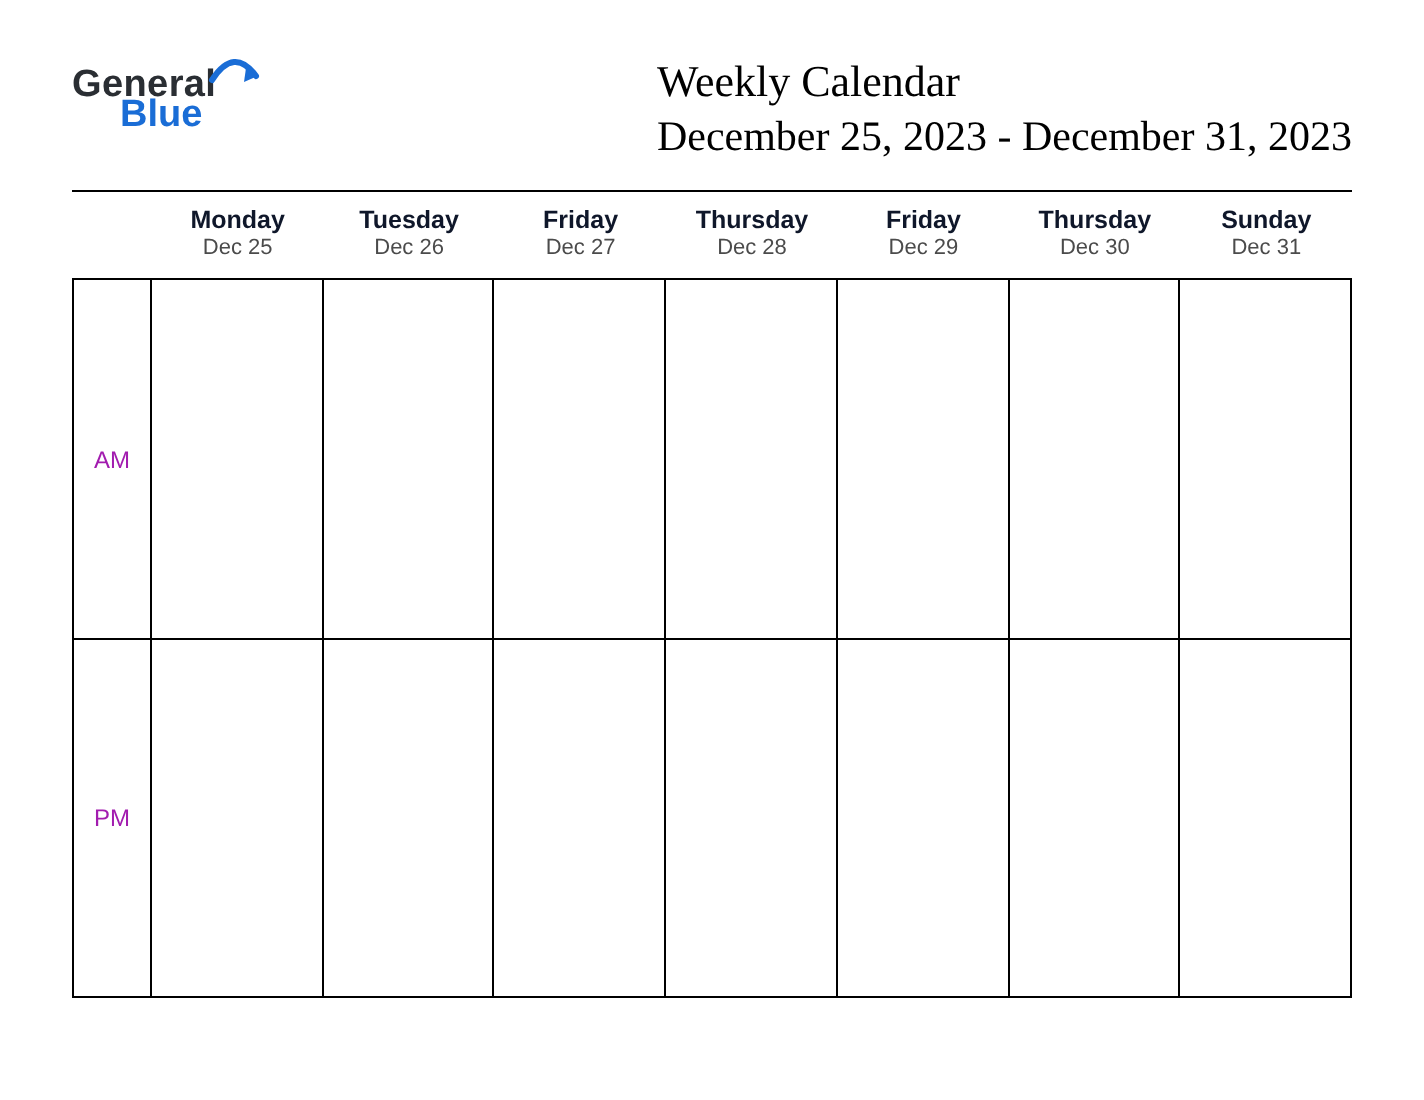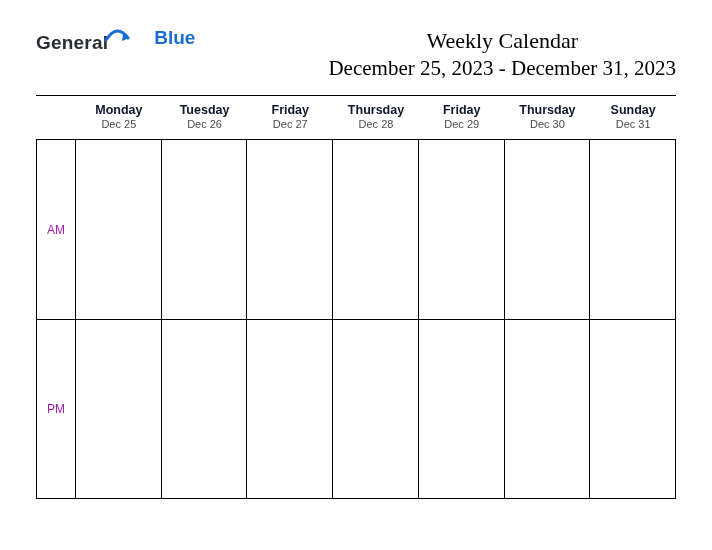--- a/index.html
+++ b/index.html
@@ -12,39 +12,40 @@
     padding: 28px 36px 30px 36px;
   }
   .header {
     display: flex;
     justify-content: space-between;
     align-items: flex-start;
     margin-bottom: 14px;
   }
   .logo {
     display: flex;
+    flex-direction: column;
     line-height: 1;
     font-family: Arial, Helvetica, sans-serif;
     font-weight: 700;
     font-size: 19px;
     padding-top: 4px;
   }
   .logo-top { display: flex; align-items: center; }
   .logo-word-1 { color: #2a2e33; letter-spacing: 0.2px; }
   .swoosh {
     width: 26px; height: 26px;
     margin-left: -4px;
     margin-top: -6px;
   }
   .logo-word-2 {
     color: #1a6dd6;
     margin-left: 24px;
     margin-top: -4px;
   }
-  .title-block { text-align: center; }
+  .title-block { text-align: left; }
   .title-main { font-size: 22px; font-weight: 400; }
   .title-sub { font-size: 21px; font-weight: 400; margin-top: 2px; }
   .divider {
     border: none;
     border-top: 1px solid #000;
     margin-bottom: 5px;
   }
   .grid {
     display: grid;
     grid-template-columns: 40px repeat(7, 1fr);

